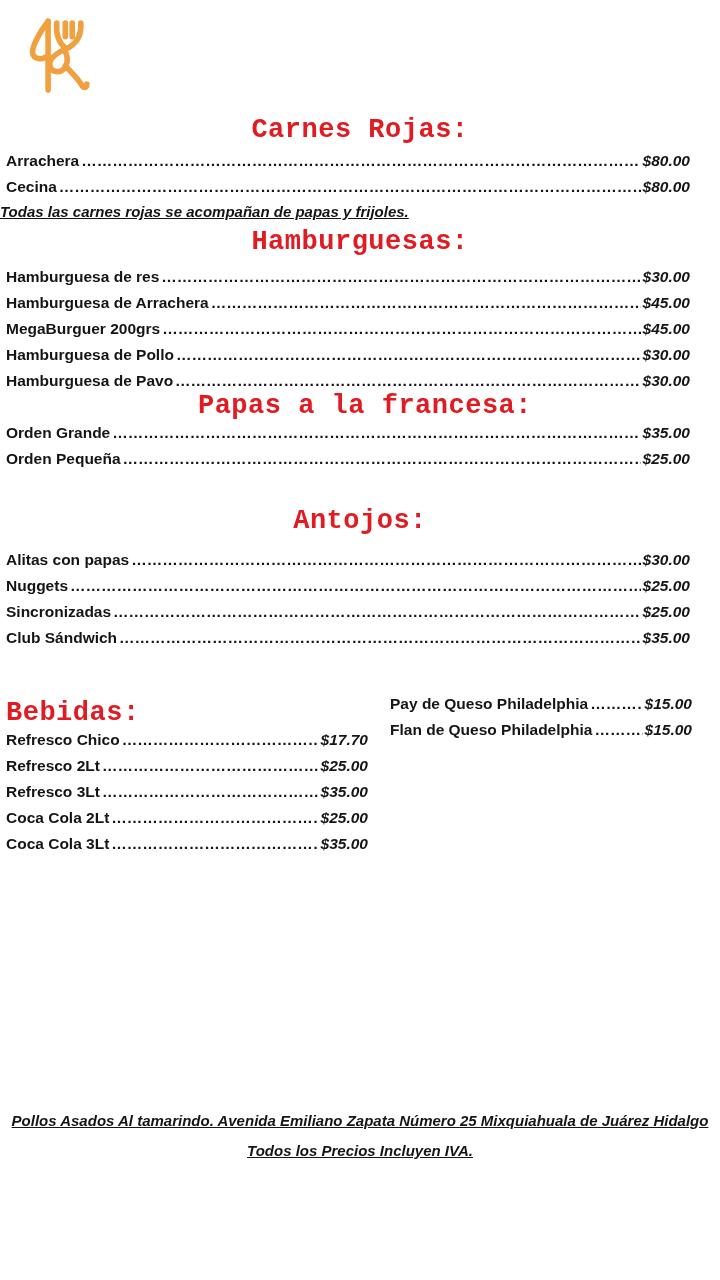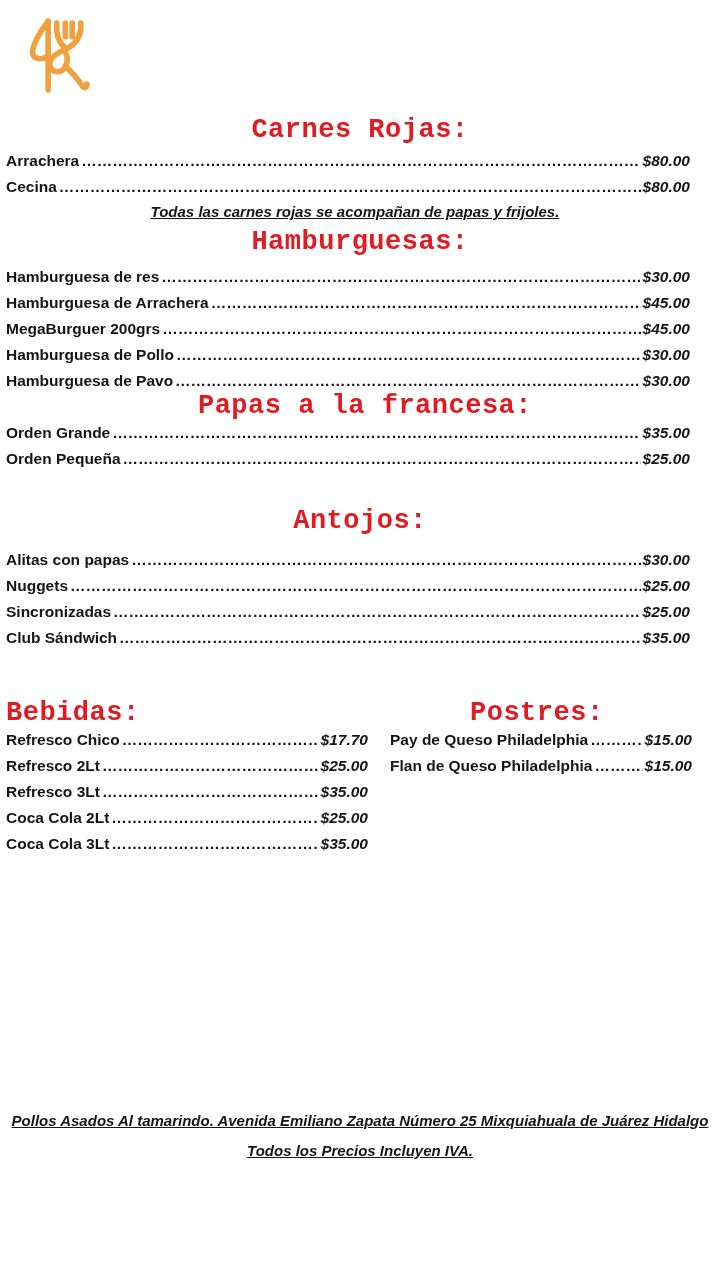--- a/index.html
+++ b/index.html
@@ -52,21 +52,21 @@
   .dots::after {
     content: "……………………………………………………………………………………………………………………………………………………………………………………………………………………………";
   }
   .item-price { flex: 0 0 auto; font-style: italic; }
 
   .note {
     font-size: 15px;
     font-weight: 700;
     font-style: italic;
     text-decoration: underline;
-    text-align: center;
+    text-align: left;
     padding-right: 10px;
     line-height: 20px;
     margin-top: -2px;
   }
 
   
   .h-carnes   { margin-top: 14px; }
   .list-carnes{ margin-top: 4px; }
   .h-hamb     { margin-top: 2px; }
   .list-hamb  { margin-top: 8px; }
@@ -227,21 +227,20 @@
         </div>
         <div class="row">
           <span class="item-name">Coca Cola 3Lt</span>
           <span class="dots"></span>
           <span class="item-price">$35.00</span>
         </div>
       </div>
     </div>
 
     <div class="col col-postres">
-      <h2 class="heading left">Postres:</h2>
       <div class="list">
         <div class="row">
           <span class="item-name">Pay de Queso Philadelphia</span>
           <span class="dots"></span>
           <span class="item-price">$15.00</span>
         </div>
         <div class="row">
           <span class="item-name">Flan de Queso Philadelphia</span>
           <span class="dots"></span>
           <span class="item-price">$15.00</span>

